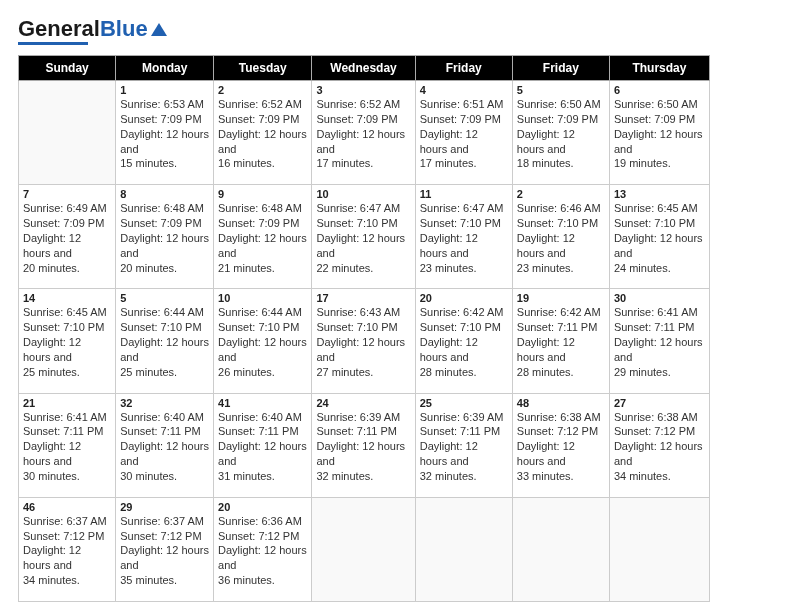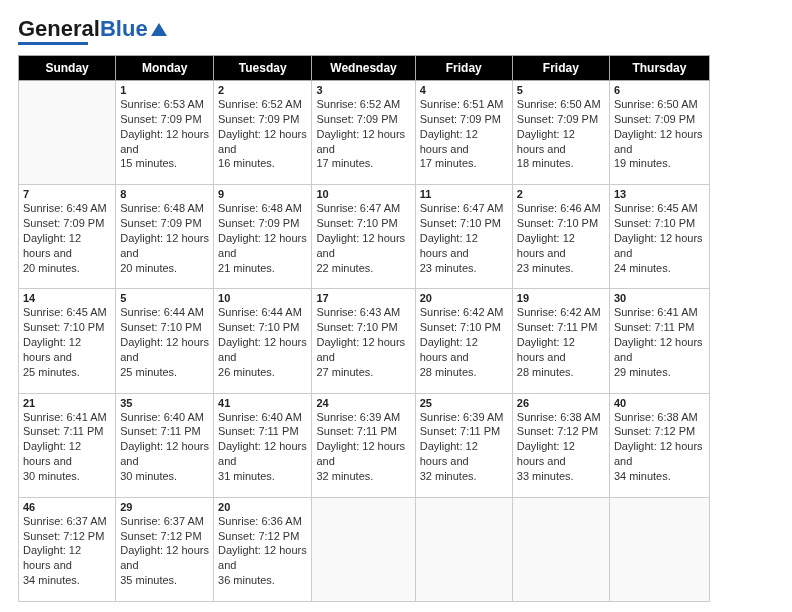--- a/index.html
+++ b/index.html
@@ -211,41 +211,41 @@
             <span class="day-number">30</span>
             <div class="day-info">Sunrise: 6:41 AM<br>Sunset: 7:11 PM<br>Daylight: 12 hours and<br>29 minutes.</div>
           </td>
         </tr>
         <tr>
           <td>
             <span class="day-number">21</span>
             <div class="day-info">Sunrise: 6:41 AM<br>Sunset: 7:11 PM<br>Daylight: 12 hours and<br>30 minutes.</div>
           </td>
           <td>
-            <span class="day-number">35</span>
+            <span class="day-number">32</span>
             <div class="day-info">Sunrise: 6:40 AM<br>Sunset: 7:11 PM<br>Daylight: 12 hours and<br>30 minutes.</div>
           </td>
           <td>
             <span class="day-number">41</span>
             <div class="day-info">Sunrise: 6:40 AM<br>Sunset: 7:11 PM<br>Daylight: 12 hours and<br>31 minutes.</div>
           </td>
           <td>
             <span class="day-number">24</span>
             <div class="day-info">Sunrise: 6:39 AM<br>Sunset: 7:11 PM<br>Daylight: 12 hours and<br>32 minutes.</div>
           </td>
           <td>
             <span class="day-number">25</span>
             <div class="day-info">Sunrise: 6:39 AM<br>Sunset: 7:11 PM<br>Daylight: 12 hours and<br>32 minutes.</div>
           </td>
           <td>
-            <span class="day-number">26</span>
+            <span class="day-number">48</span>
             <div class="day-info">Sunrise: 6:38 AM<br>Sunset: 7:12 PM<br>Daylight: 12 hours and<br>33 minutes.</div>
           </td>
           <td>
-            <span class="day-number">40</span>
+            <span class="day-number">27</span>
             <div class="day-info">Sunrise: 6:38 AM<br>Sunset: 7:12 PM<br>Daylight: 12 hours and<br>34 minutes.</div>
           </td>
         </tr>
         <tr>
           <td>
             <span class="day-number">46</span>
             <div class="day-info">Sunrise: 6:37 AM<br>Sunset: 7:12 PM<br>Daylight: 12 hours and<br>34 minutes.</div>
           </td>
           <td>
             <span class="day-number">29</span>

